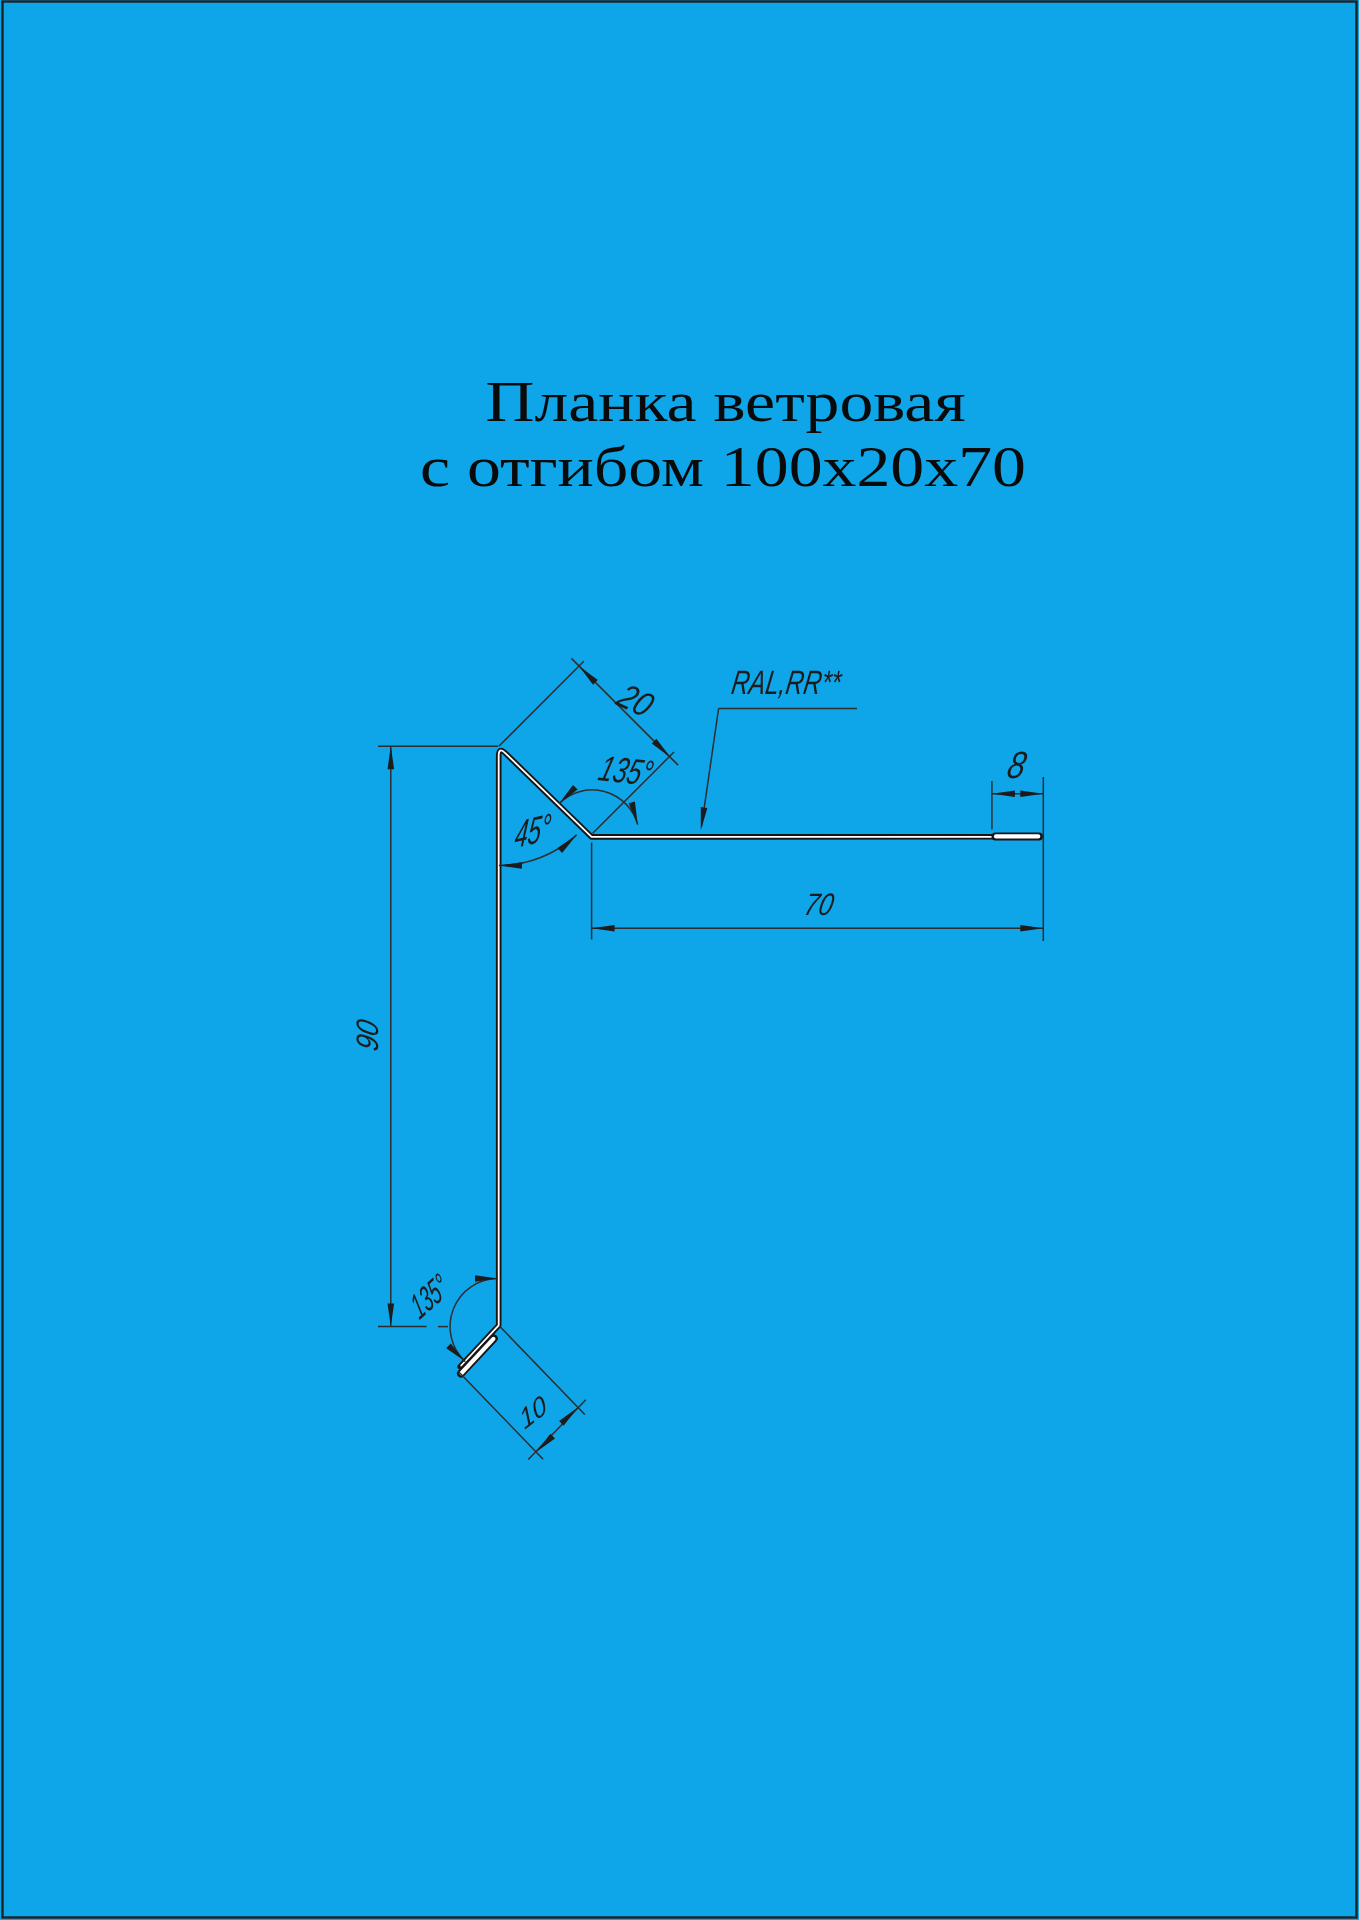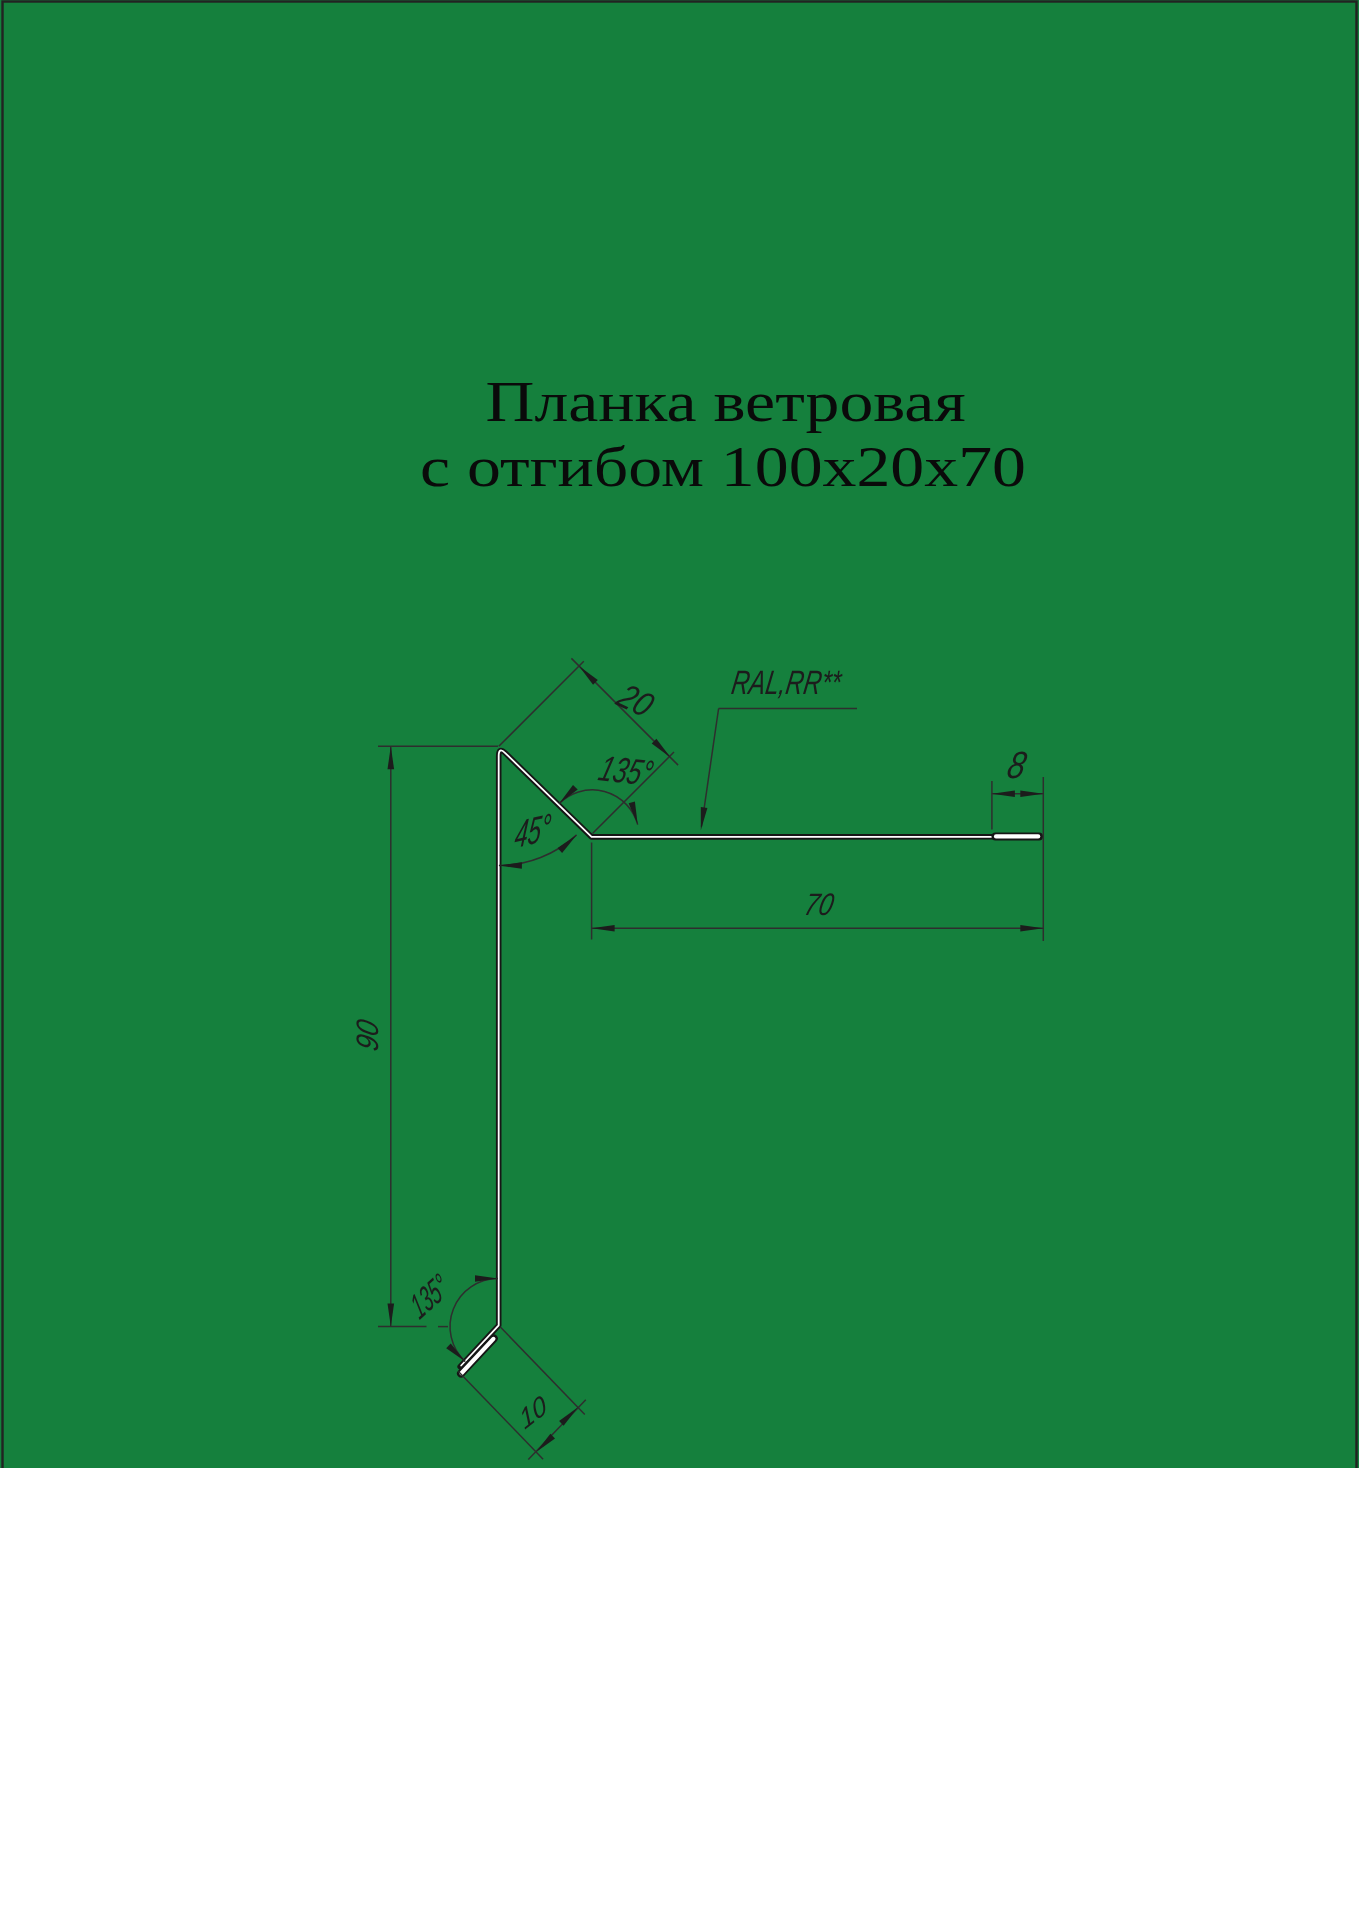--- a/index.html
+++ b/index.html
@@ -1,17 +1,17 @@
 <!DOCTYPE html>
 <html lang="ru"><head>
 <meta charset="utf-8">
 <title>Планка ветровая с отгибом 100х20х70</title>
 <style>
   html,body { margin:0; padding:0; background:#ffffff; -webkit-font-smoothing:antialiased; }
-  .page { position:relative; width:1359px; height:1468px; background:#15803d; overflow:hidden; filter:blur(0.55px); }
+  .page { position:relative; width:1359px; height:1920px; background:#0ea5e9; overflow:hidden; filter:blur(0.55px); }
   .dt { position:absolute; font-family:"Liberation Sans", sans-serif; font-style:italic; color:#1c1c1c; white-space:nowrap; line-height:1; }
 </style>
 </head>
 <body>
 
 <div class="page">
 <svg width="1359" height="1920" viewBox="0 0 1359 1920" xmlns="http://www.w3.org/2000/svg">
 
 <rect x="2.5" y="1.5" width="1354" height="1916" fill="none" stroke="#222222" stroke-width="2.4"></rect>
 

